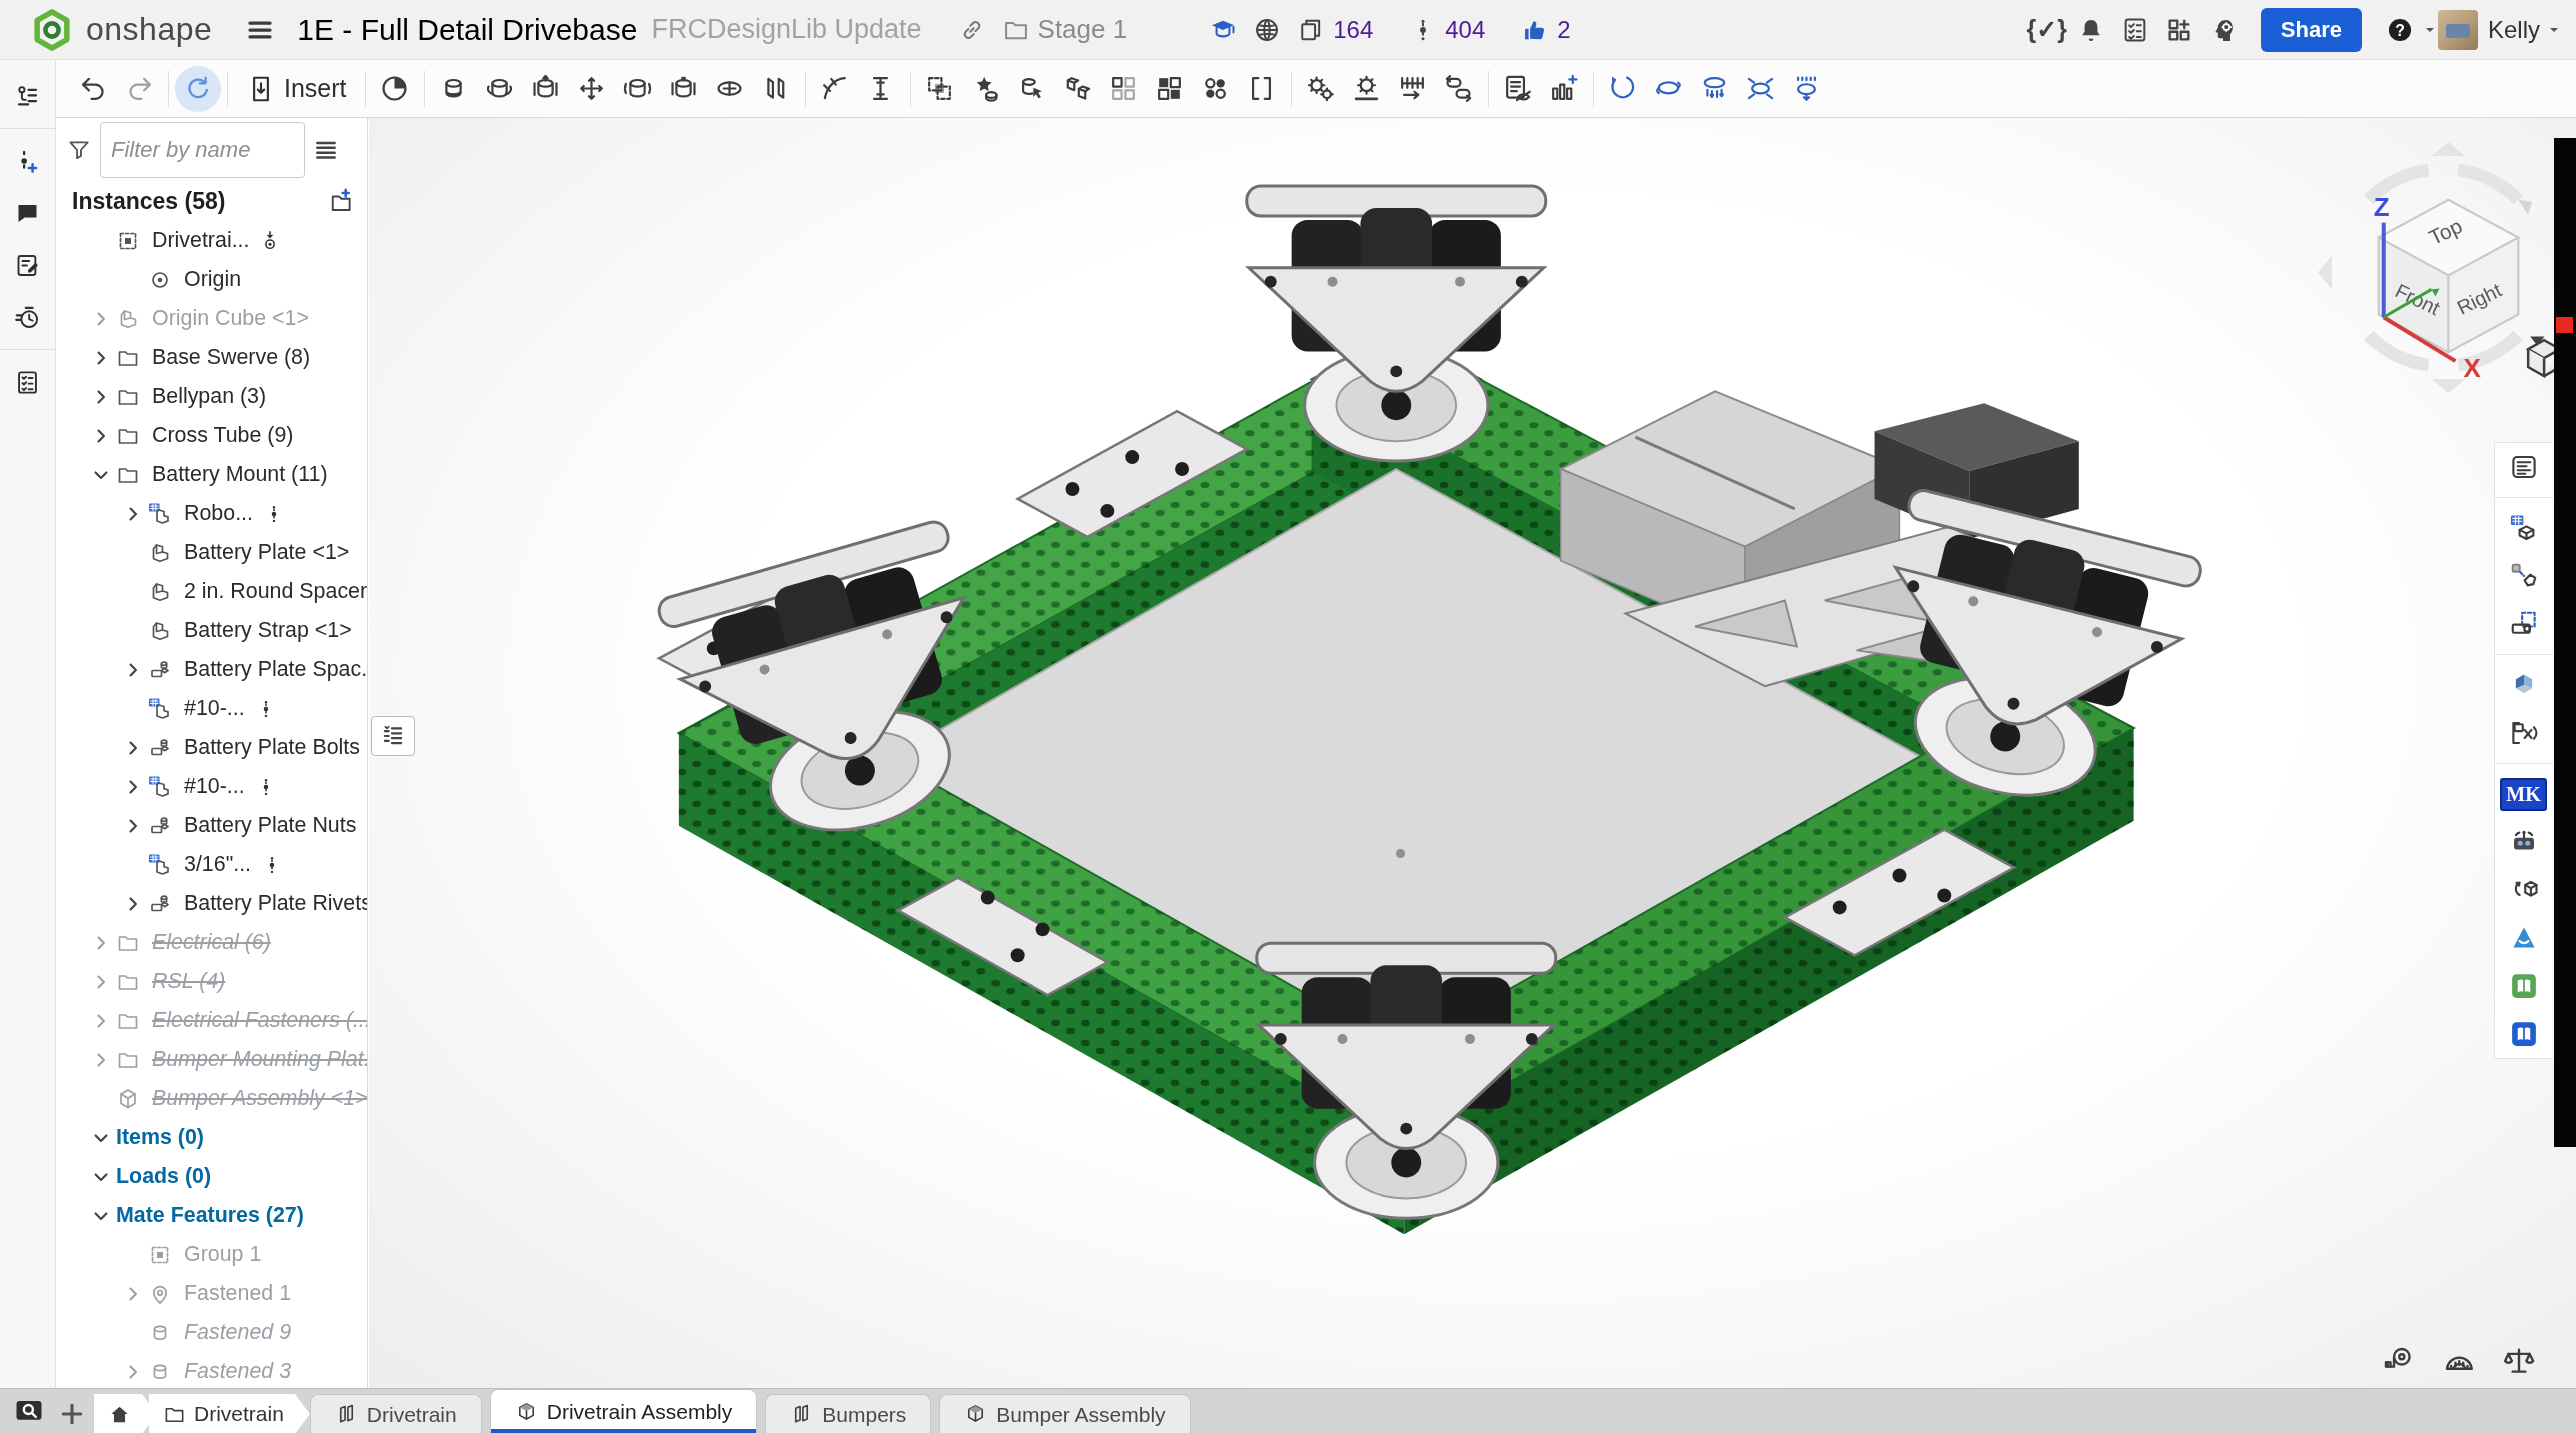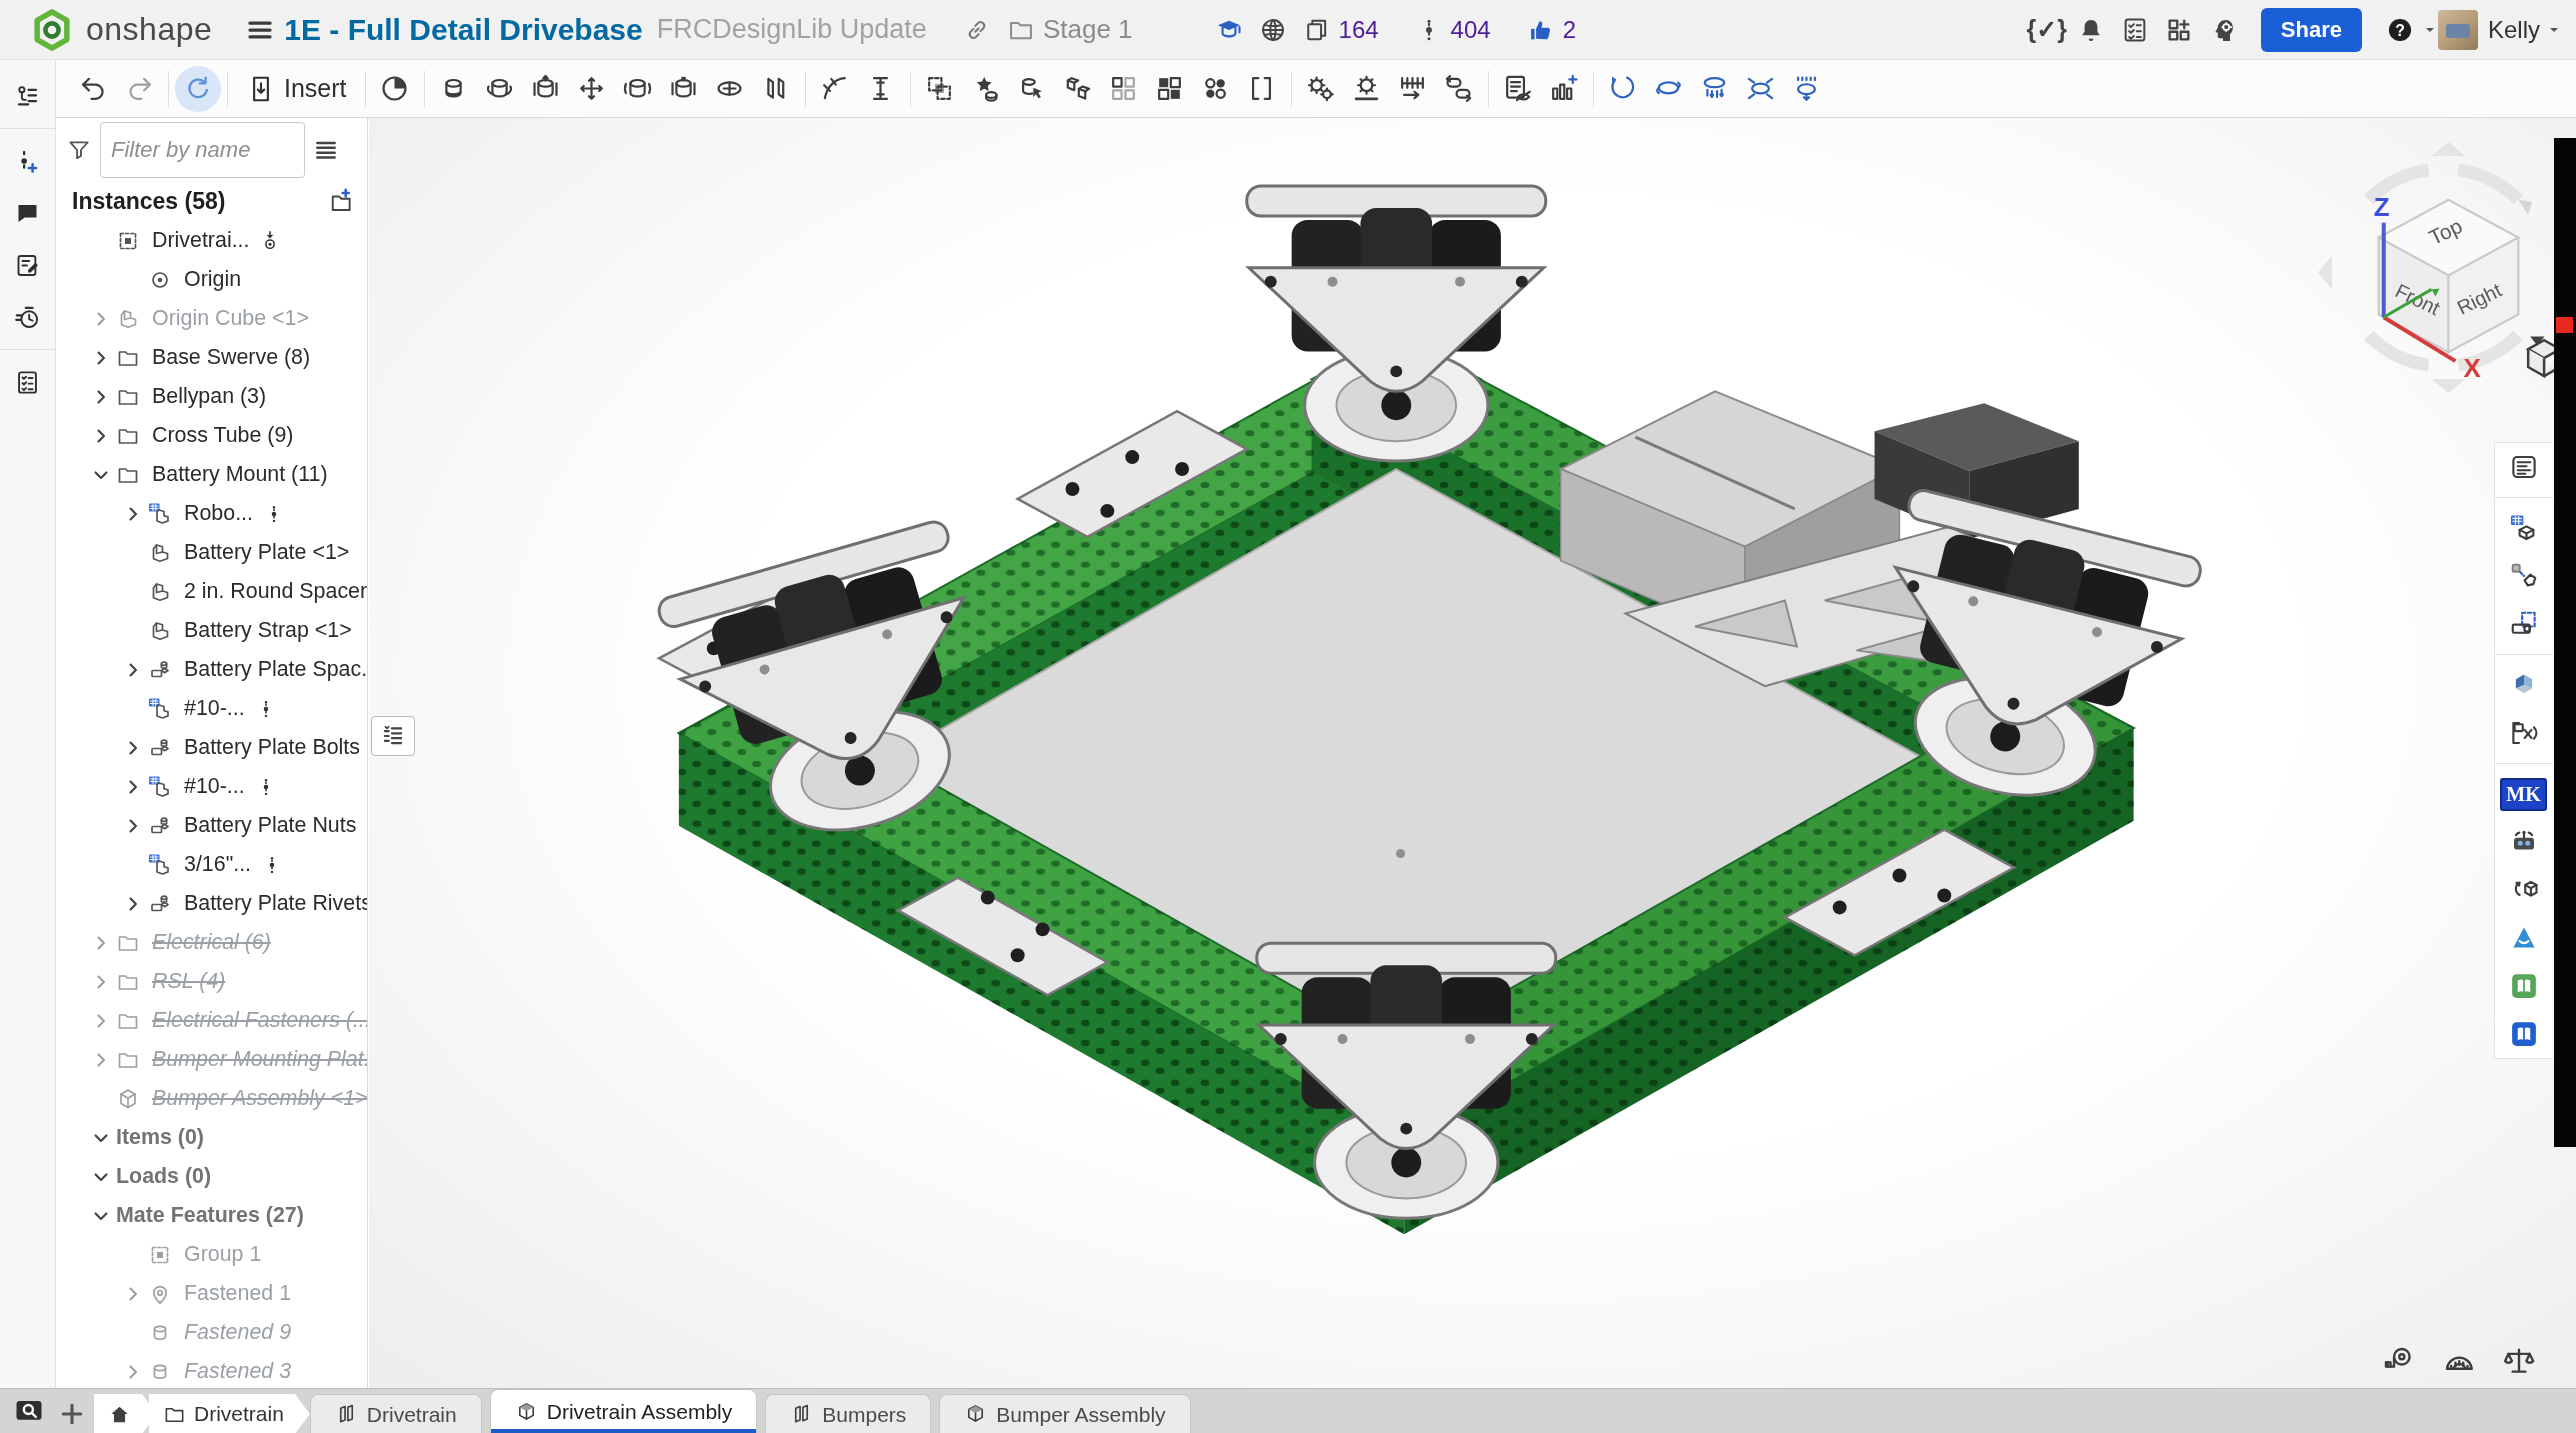--- a/index.html
+++ b/index.html
@@ -8,21 +8,21 @@
   .ii svg { width:1em; height:1em; display:block; fill:none; stroke:currentColor;
     stroke-width:1.7; stroke-linecap:round; stroke-linejoin:round; }
   .fillic svg { fill:currentColor; stroke:none; }
 
   
   #header { position:absolute; left:0; top:0; width:2576px; height:60px;
     background:#f1f1f1; display:flex; align-items:center; border-bottom:1px solid #e2e2e2; }
   #logo { display:flex; align-items:center; gap:12px; margin-left:30px; }
   #logo-text { font-size:32px; color:#4a4a4a; letter-spacing:0.5px; }
   #burger { font-size:30px; color:#3a3a3a; margin-left:26px; }
-  #doc-title { font-size:30px; font-weight:700; color:#0369a1; margin-left:2px; white-space:nowrap; }
+  #doc-title { font-size:30px; font-weight:400; color:#000000; margin-left:15px; white-space:nowrap; }
   #doc-subtitle { font-size:27px; color:#a2a2a2; margin-left:14px; white-space:nowrap; }
   .hic { font-size:28px; color:#444; display:flex; align-items:center; justify-content:center;
     width:44px; height:44px; }
   .hic.blue { color:#2a5fc4; }
   .hstat { font-size:24px; color:#4c1d95; margin-right:10px; }
   #share-btn { background:#1b5fd6; color:#fff; font-size:22px; font-weight:600;
     border:none; border-radius:6px; padding:9px 20px; margin:0 16px; cursor:pointer; }
   #avatar { width:40px; height:40px; border-radius:4px;
     background:linear-gradient(135deg,#cdb89a 0%,#b59b77 55%,#8f7a5a 100%); position:relative; overflow:hidden; }
   #avatar:after { content:""; position:absolute; left:8px; top:14px; width:24px; height:14px;
@@ -67,21 +67,21 @@
   #instances-label { font-size:23px; font-weight:700; color:#1e1e1e; }
   #tree { font-size:21.4px; color:#2b2b2b; }
   .trow { display:flex; align-items:center; height:39px; white-space:nowrap; }
   .trow .tcaret { width:30px; font-size:20px; color:#444; display:flex; justify-content:center; flex:0 0 auto;}
   .trow .ticn { width:27px; font-size:24px; margin-right:9px; color:#555; flex:0 0 auto; }
   .trow .trail { font-size:22px; color:#333; margin-left:10px; }
   .trow.m { color:#9aa0a6; } .trow.m .tcaret,.trow.m .ticn{ color:#9aa0a6; }
   .trow.s { color:#9aa0a6; font-style:italic; } .trow.s .tlabel{ text-decoration:line-through; }
   .trow.s .tcaret,.trow.s .ticn{ color:#9aa0a6; }
   .trow.i { color:#9aa0a6; font-style:italic; } .trow.i .tcaret,.trow.i .ticn{ color:#9aa0a6; }
-  .trow.b .tlabel { font-weight:700; color:#737373;text-align:center; }
+  .trow.b .tlabel { font-weight:700; color:#0369a1;text-align:center; }
 
   
   #viewport { position:absolute; left:369px; top:118px; width:2207px; height:1270px;
     background:radial-gradient(ellipse at 52% 44%, #ffffff 48%, #ededed 100%); }
   #tree-popup { position:absolute; left:2px; top:598px; width:44px; height:40px; background:#fff;
     border:1px solid #b9b9b9; border-radius:4px; display:flex; align-items:center;
     justify-content:center; font-size:26px; color:#444; }
   #center-dot { position:absolute; left:1027px; top:731px; width:9px; height:9px;
     border-radius:50%; background:#8f8f8f; }
   #vp-tools { position:absolute; right:40px; bottom:10px; display:flex; gap:26px;

